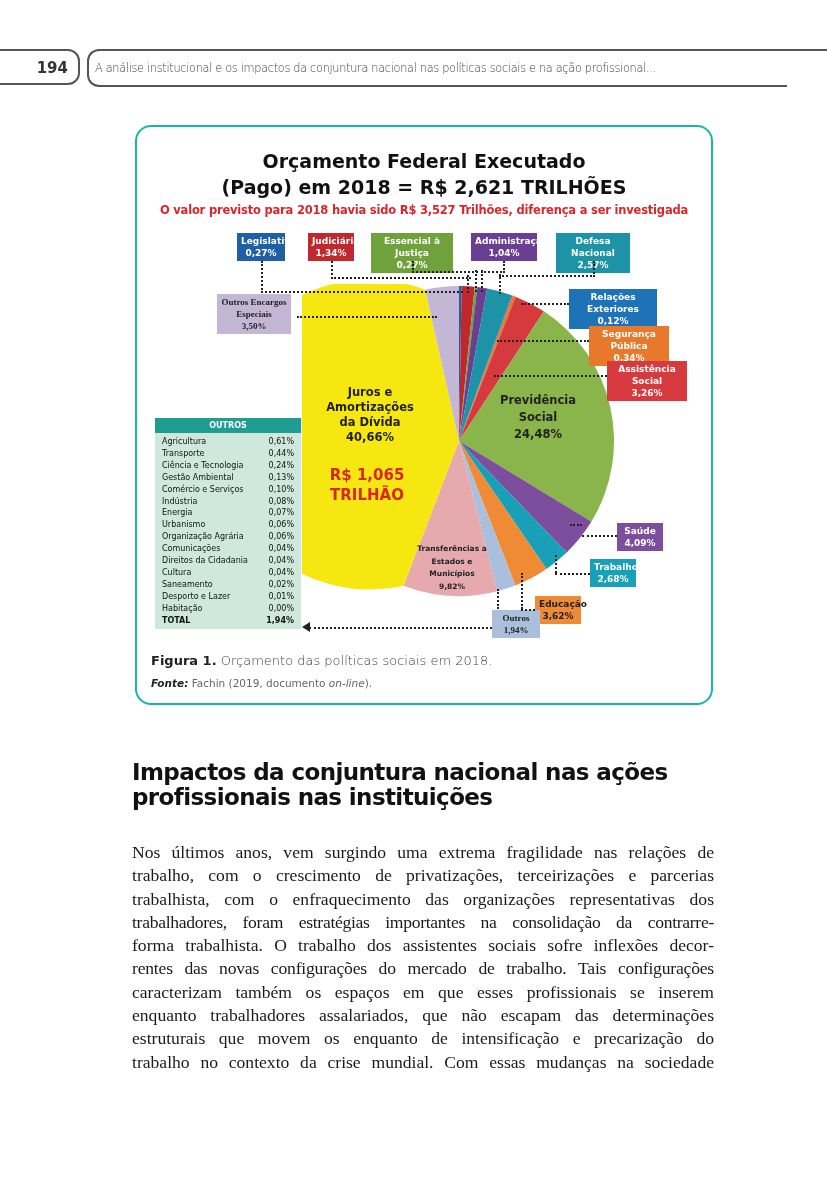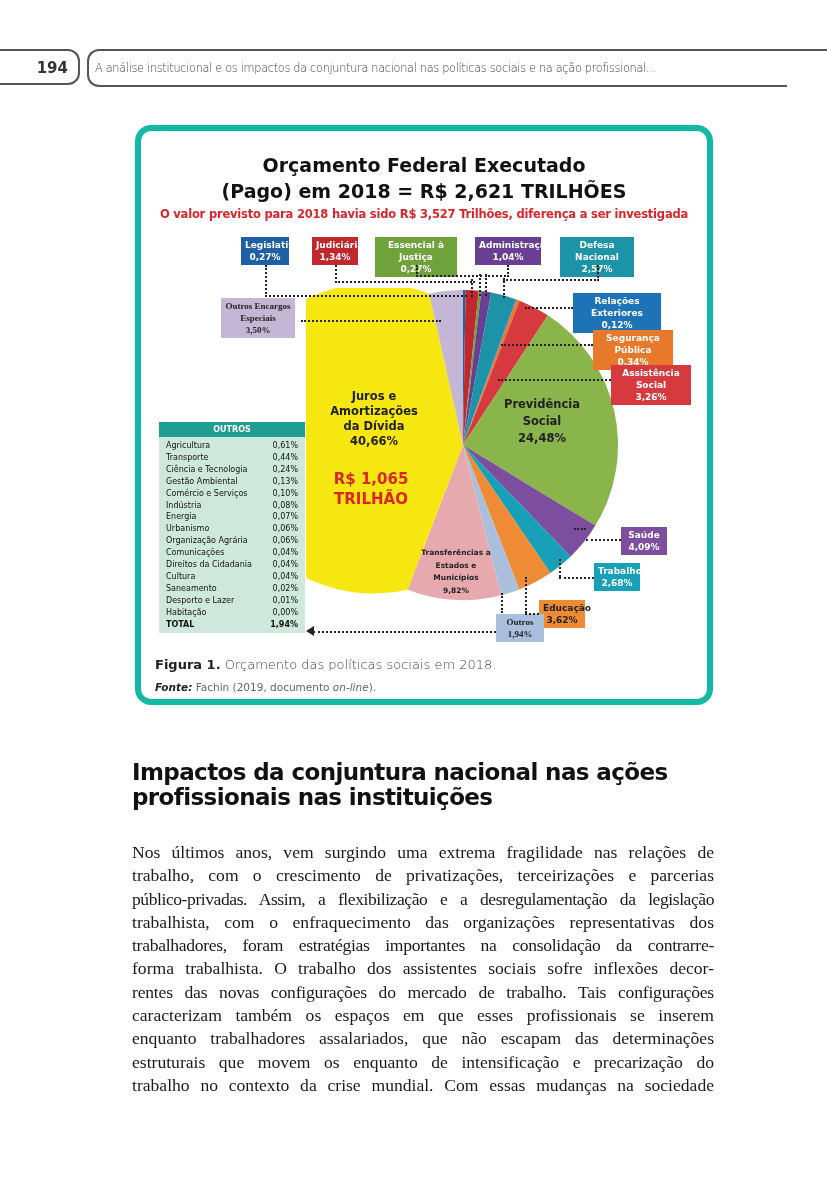--- a/index.html
+++ b/index.html
@@ -6,21 +6,21 @@
   body { width: 827px; height: 1200px; position: relative; overflow: hidden; font-family: "Liberation Sans", sans-serif; color: #1a1a1a; }
 
   
   .hdr-num { position: absolute; left: -12px; top: 49px; width: 92px; height: 36px; border: 2px solid #555; border-radius: 0 12px 12px 0; box-sizing: border-box; }
   .hdr-num span { position: absolute; right: 10px; top: 8px; font-size: 15px; font-weight: bold; color: #333; font-family: "DejaVu Sans", sans-serif; }
   .hdr-title { position: absolute; left: 87px; top: 49px; width: 700px; height: 38px; border-left: 2px solid #555; border-top: 2px solid #555; border-bottom: 2px solid #555; border-radius: 12px 0 0 12px; box-sizing: border-box; }
   .hdr-title .topline { position: absolute; right: -40px; top: -2px; width: 40px; border-top: 2px solid #555; }
   .hdr-title span { position: absolute; left: 6px; top: 9px; font-size: 13px; color: #444; white-space: nowrap; letter-spacing: -0.35px; font-family: "DejaVu Sans", sans-serif; font-weight: 300; transform: scaleX(0.87); transform-origin: left center; }
 
   
-  .figure { position: absolute; left: 135px; top: 125px; width: 578px; height: 580px; border: 6px solid #14b8a6; border-radius: 16px; box-sizing: border-box; background: #fff; }
+  .figure { position: absolute; left: 135px; top: 125px; width: 578px; height: 580px; border: 2px solid #14b8a6; border-radius: 16px; box-sizing: border-box; background: #fff; }
   .fig-title { position: absolute; left: 0; width: 100%; text-align: center; font-weight: bold; color: #111; font-family: "DejaVu Sans", sans-serif; font-size: 19px; line-height: 26px; }
   .fig-title.l1 { top: 21px; }
   .fig-title.l2 { top: 47px; }
   .fig-subtitle { position: absolute; left: 0; top: 76px; width: 100%; text-align: center; font-weight: bold; color: #d9262b; font-size: 11.5px; font-family: "DejaVu Sans", sans-serif; letter-spacing: -0.2px; }
 
   .lbl { position: absolute; color: #fff; font-weight: bold; font-size: 9px; text-align: center; line-height: 12px; padding: 2px 4px; box-sizing: border-box; font-family: "DejaVu Sans", sans-serif; }
   .lbl.dark { color: #222; font-family: Liberation Serif, serif; }
 
   .dot { position: absolute; border-color: #222; border-style: dotted; border-width: 0; }
 
@@ -276,21 +276,20 @@
 </div>
 
 <div class="section-title">
   <div>Impactos da conjuntura nacional nas ações</div>
   <div>profissionais nas instituições</div>
 </div>
 
 <div class="body-text">
   <span class="ln">Nos últimos anos, vem surgindo uma extrema fragilidade nas relações de</span>
   <span class="ln">trabalho, com o crescimento de privatizações, terceirizações e parcerias</span>
-  <span class="ln" style="letter-spacing:-0.45px;">público-privadas. Assim, a flexibilização e a desregulamentação da legislação</span>
   <span class="ln">trabalhista, com o enfraquecimento das organizações representativas dos</span>
   <span class="ln" style="letter-spacing:-0.3px;">trabalhadores, foram estratégias importantes na consolidação da contrarre-</span>
   <span class="ln">forma trabalhista. O trabalho dos assistentes sociais sofre inflexões decor-</span>
   <span class="ln" style="letter-spacing:-0.2px;">rentes das novas configurações do mercado de trabalho. Tais configurações</span>
   <span class="ln">caracterizam também os espaços em que esses profissionais se inserem</span>
   <span class="ln">enquanto trabalhadores assalariados, que não escapam das determinações</span>
   <span class="ln">estruturais que movem os enquanto de intensificação e precarização do</span>
   <span class="ln">trabalho no contexto da crise mundial. Com essas mudanças na sociedade</span>
 </div>
 

